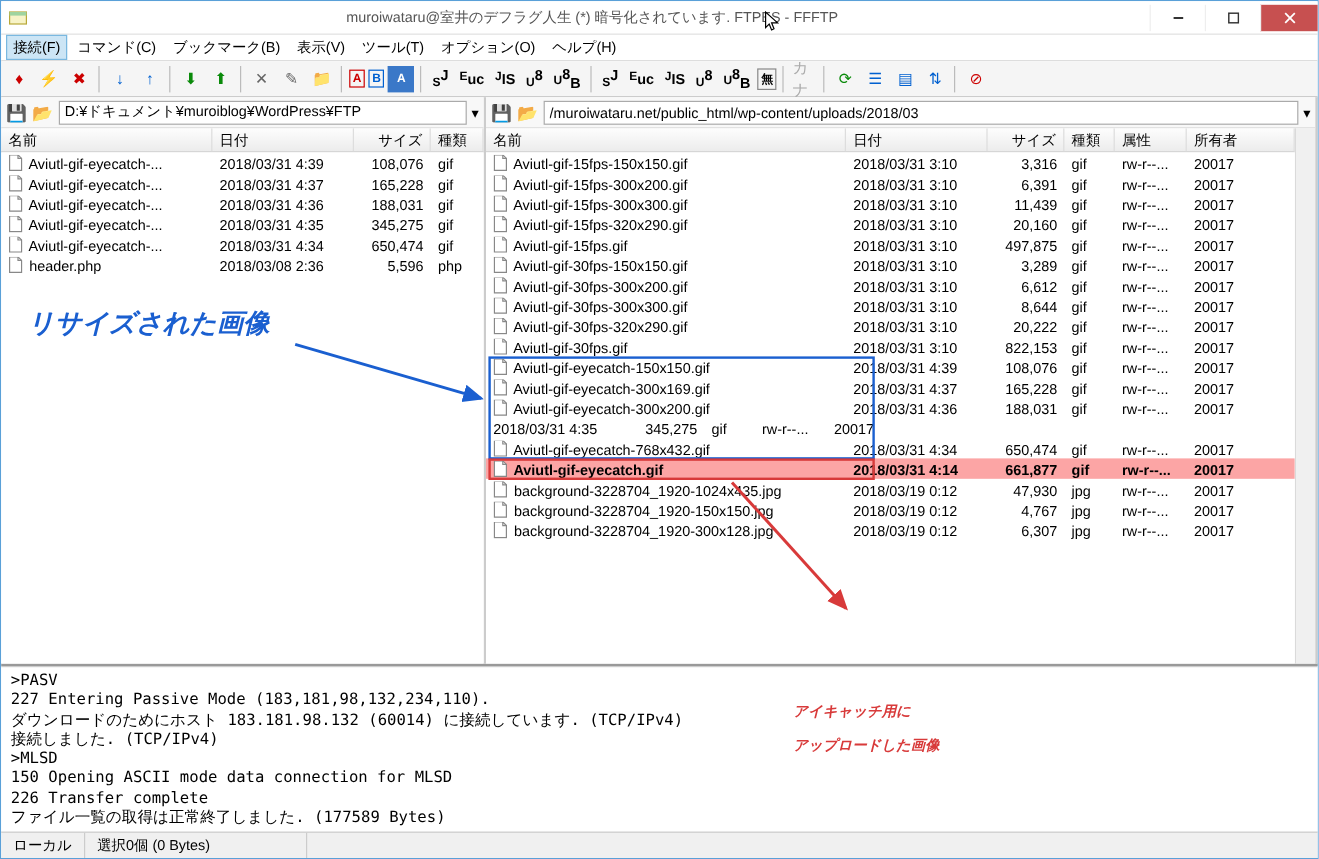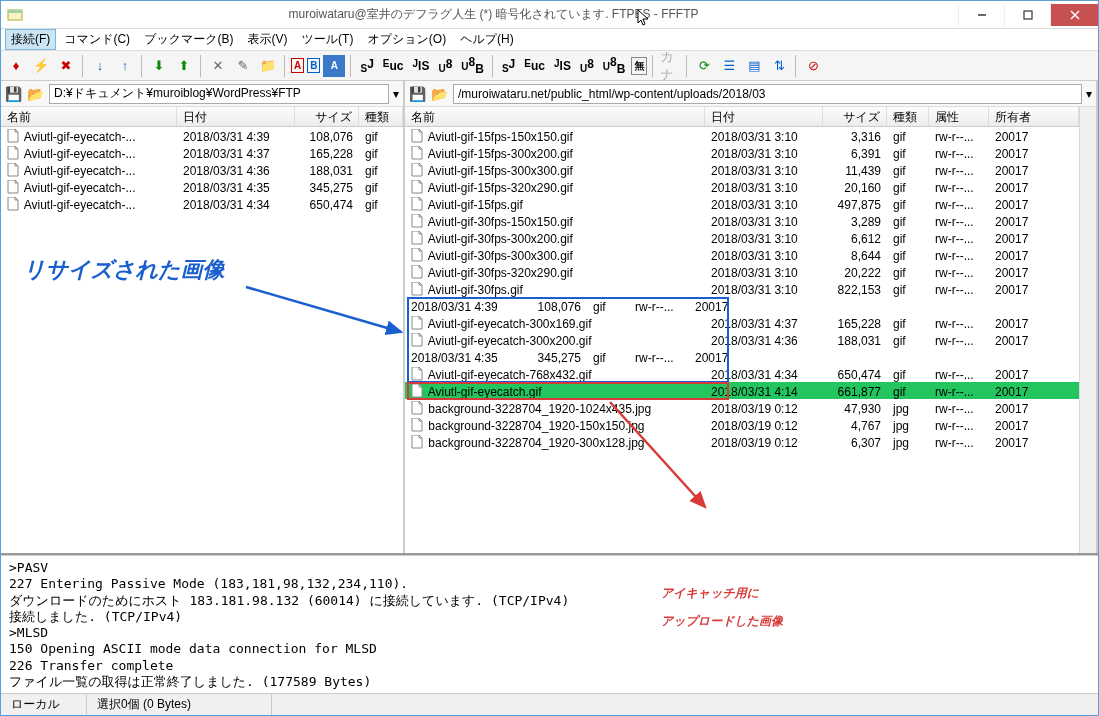--- a/index.html
+++ b/index.html
@@ -22,21 +22,21 @@
 .pane { display: flex; flex-direction: column; border-right: 2px solid #ccc; min-height: 0; }
 .pane.left { width: 404px; }
 .pane.right { flex: 1; }
 .pathbar { height: 26px; display: flex; align-items: center; padding: 2px 4px; gap: 4px; background: #f8f8f8; border-bottom: 1px solid #ddd; }
 .pathbar input { flex: 1; height: 20px; padding: 0 4px; border: 1px solid #aaa; font-size: 12px; }
 .pathicon { width: 18px; height: 18px; display: inline-flex; align-items: center; justify-content: center; font-size: 14px; }
 .listhead { display: flex; height: 20px; background: linear-gradient(#fdfdfd,#ececec); border-bottom: 1px solid #ccc; }
 .listhead .col { border-right: 1px solid #ddd; padding: 2px 6px; font-size: 12px; white-space: nowrap; overflow: hidden; }
 .listbody { flex: 1; overflow: hidden; position: relative; background: #fff; }
 .row { display: flex; height: 17px; align-items: flex-end; white-space: nowrap; }
-.row.sel { background: #22c55e; }
+.row.sel { background: #fca5a5; font-weight: bold; }
 .cell { padding: 0 6px; overflow: hidden; text-overflow: ellipsis; font-size: 12px; }
 .cell.num { text-align: right; }
 .fileicon { width: 14px; display: inline-block; }
 .annot { position: absolute; font-size: 22px; font-weight: bold; font-style: italic; color: #1a5fd0; pointer-events: none; }
 .annot2 { position: absolute; font-size: 22px; font-weight: bold; font-style: italic; color: #d83a3a; pointer-events: none; line-height: 1.3; }
 .bluebox { position: absolute; border: 2px solid #1a5fd0; pointer-events: none; }
 .redbox { position: absolute; border: 2px solid #d83a3a; pointer-events: none; }
 .log { height: 138px; background: #fff; padding: 4px 8px; font-family: "MS Gothic", monospace; font-size: 13px; line-height: 1.25; border-top: 1px solid #ccc; overflow: hidden; }
 .statusbar { height: 22px; display: flex; align-items: center; background: #f0f0f0; border-top: 1px solid #ccc; }
 .statusbar .cell2 { padding: 2px 10px; border-right: 1px solid #ccc; font-size: 12px; }
@@ -187,20 +187,29 @@
           </div>
           <div class="row">
             <div class="cell" style="width:176px"><span class="fileicon"><svg width="12" height="14" style="vertical-align:-2px">
                   <path d="M1 0 H8 L11 3 V13 H1 Z" fill="#fff" stroke="#888" stroke-width="1"></path>
                   <path d="M8 0 V3 H11" fill="none" stroke="#888"></path>
                 </svg></span> Aviutl-gif-eyecatch-...</div>
             <div class="cell" style="width:118px">2018/03/31 4:34</div>
             <div class="cell num" style="width:64px">650,474</div>
             <div class="cell" style="flex:1">gif</div>
           </div>
+          <div class="row">
+            <div class="cell" style="width:176px"><span class="fileicon"><svg width="12" height="14" style="vertical-align:-2px">
+                  <path d="M1 0 H8 L11 3 V13 H1 Z" fill="#fff" stroke="#888" stroke-width="1"></path>
+                  <path d="M8 0 V3 H11" fill="none" stroke="#888"></path>
+                </svg></span> header.php</div>
+            <div class="cell" style="width:118px">2018/03/08 2:36</div>
+            <div class="cell num" style="width:64px">5,596</div>
+            <div class="cell" style="flex:1">php</div>
+          </div>
           <div class="annot" style="top:128px;left:22px">リサイズされた画像</div>
           <svg class="arrow" style="top:155px;left:240px" width="180" height="60">
             <defs>
               <marker id="ah1" markerWidth="8" markerHeight="8" refX="6" refY="3" orient="auto">
                 <path d="M0,0 L7,3 L0,6 Z" fill="#1a5fd0"></path>
               </marker>
             </defs>
             <line x1="5" y1="5" x2="160" y2="50" stroke="#1a5fd0" stroke-width="2.5" marker-end="url(#ah1)"></line>
           </svg>
         </div>
@@ -329,20 +338,24 @@
                       <path d="M1 0 H8 L11 3 V13 H1 Z" fill="#fff" stroke="#888" stroke-width="1"></path>
                       <path d="M8 0 V3 H11" fill="none" stroke="#888"></path>
                     </svg></span> Aviutl-gif-30fps.gif</div>
                 <div class="cell" style="width:118px">2018/03/31 3:10</div>
                 <div class="cell num" style="width:64px">822,153</div>
                 <div class="cell" style="width:42px">gif</div>
                 <div class="cell" style="width:60px">rw-r--...</div>
                 <div class="cell" style="flex:1">20017</div>
               </div>
               <div class="row">
+                <div class="cell" style="width:300px"><span class="fileicon"><svg width="12" height="14" style="vertical-align:-2px">
+                      <path d="M1 0 H8 L11 3 V13 H1 Z" fill="#fff" stroke="#888" stroke-width="1"></path>
+                      <path d="M8 0 V3 H11" fill="none" stroke="#888"></path>
+                    </svg></span> Aviutl-gif-eyecatch-150x150.gif</div>
                 <div class="cell" style="width:118px">2018/03/31 4:39</div>
                 <div class="cell num" style="width:64px">108,076</div>
                 <div class="cell" style="width:42px">gif</div>
                 <div class="cell" style="width:60px">rw-r--...</div>
                 <div class="cell" style="flex:1">20017</div>
               </div>
               <div class="row">
                 <div class="cell" style="width:300px"><span class="fileicon"><svg width="12" height="14" style="vertical-align:-2px">
                       <path d="M1 0 H8 L11 3 V13 H1 Z" fill="#fff" stroke="#888" stroke-width="1"></path>
                       <path d="M8 0 V3 H11" fill="none" stroke="#888"></path>
@@ -442,16 +455,16 @@
       </div>
     </div>
   </div>
 
   <div class="log" id="logbox">&gt;PASV<br>227 Entering Passive Mode (183,181,98,132,234,110).<br>ダウンロードのためにホスト 183.181.98.132 (60014) に接続しています. (TCP/IPv4)<br>接続しました. (TCP/IPv4)<br>&gt;MLSD<br>150 Opening ASCII mode data connection for MLSD<br>226 Transfer complete<br>ファイル一覧の取得は正常終了しました. (177589 Bytes)</div>
   <div class="annot2" style="bottom:82px;left:660px">
     <span>アイキャッチ用に</span><br><span>アップロードした画像</span>
   </div>
 
   <div class="statusbar">
-    <div class="cell2" style="width:86px">ローカル</div>
+    <div class="cell2" style="width:70px">ローカル</div>
     <div class="cell2" style="width:185px">選択0個 (0 Bytes)</div>
   </div>
 </div>
 
 </body></html>

